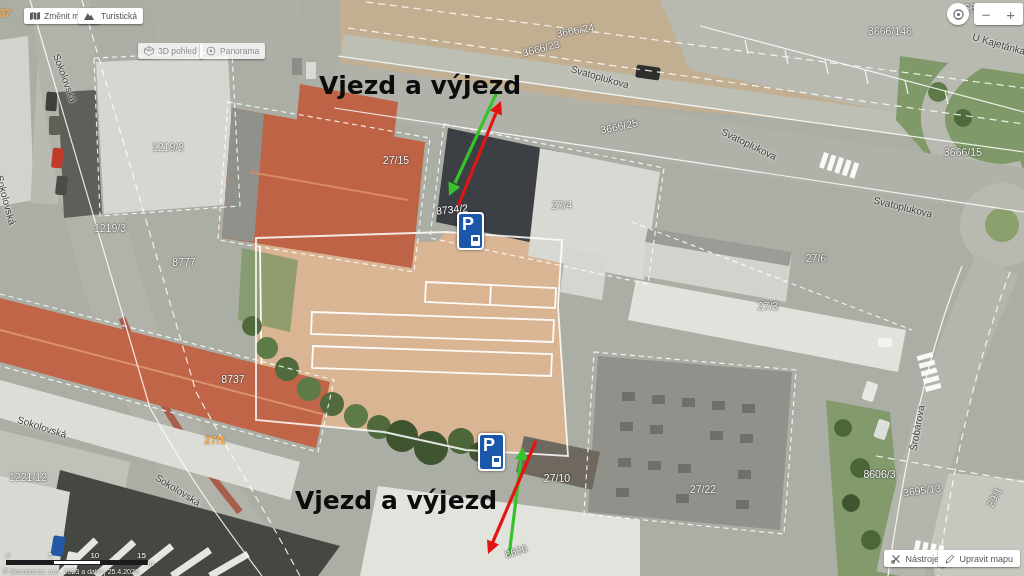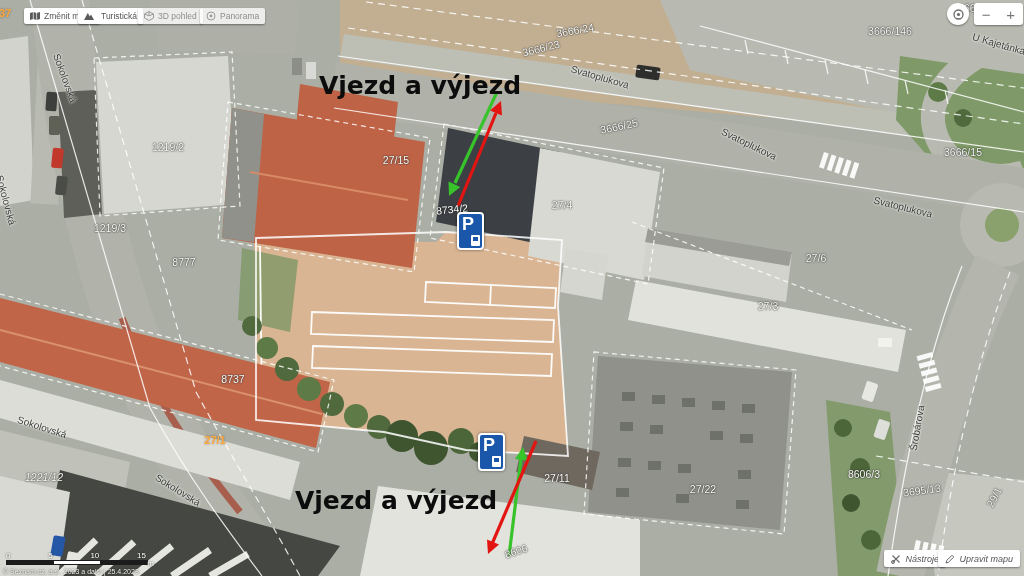--- a/index.html
+++ b/index.html
@@ -18,30 +18,30 @@
   
   .psign{position:absolute;z-index:6;width:23px;height:34px;background:#1a57aa;border:2px solid #fff;
          border-radius:4px;box-shadow:0 0 3px rgba(0,0,0,.55);}
   .psign .p{position:absolute;top:0;left:3px;color:#fff;font-weight:bold;font-size:18px;line-height:20px;}
   .psign .meter{position:absolute;right:2px;bottom:2px;width:9px;height:11px;background:#fff;border-radius:1px;}
   .psign .meter::after{content:"";position:absolute;left:2px;top:2px;width:5px;height:4px;background:#1a57aa;}
   
   .chip{position:absolute;top:8px;height:16px;z-index:10;background:#fff;border-radius:2px;
         box-shadow:0 1px 2px rgba(0,0,0,.4);display:flex;align-items:center;gap:4px;
         padding:0 6px;font-size:8.5px;color:#555;cursor:pointer;white-space:nowrap;}
-  .chip.muted{background:rgba(255,255,255,.78);color:#8d8d8d;}
+  .chip.muted{background:rgba(255,255,255,.78);color:#8d8d8d;margin-top:35px;}
   .chip svg{flex:0 0 auto;}
   .round-btn{position:absolute;z-index:10;top:3px;left:947px;width:22px;height:22px;border-radius:50%;
         background:#fff;box-shadow:0 1px 2px rgba(0,0,0,.4);display:flex;align-items:center;justify-content:center;cursor:pointer;}
   .zoom-pill{position:absolute;z-index:10;top:3px;left:974px;width:49px;height:22px;border-radius:3px;
         background:#fff;box-shadow:0 1px 2px rgba(0,0,0,.4);display:flex;}
   .zoom-pill span{flex:1;display:flex;align-items:center;justify-content:center;font-size:15px;color:#777;cursor:pointer;line-height:1;}
   .chip-br{position:absolute;z-index:10;top:550px;height:17px;background:#fff;border-radius:2px;
         box-shadow:0 1px 2px rgba(0,0,0,.4);display:flex;align-items:center;gap:4px;padding:0 7px;
-        font-size:9px;color:#555;cursor:pointer;white-space:nowrap;font-style:italic;}
+        font-size:9px;color:#555;cursor:pointer;white-space:nowrap;}
   
   #scalewrap{position:absolute;z-index:10;left:6px;bottom:11px;width:146px;}
   #scaleticks{display:flex;justify-content:space-between;width:140px;font-size:8px;color:#fff;
         text-shadow:0 0 2px rgba(0,0,0,.9);}
   #scalebar{width:140px;height:3px;display:flex;border:1px solid #1c1c1c;background:#fff;}
   #scalebar i{flex:1;} #scalebar i:nth-child(odd){background:#1c1c1c;}
   #scaleunit{position:absolute;right:-2px;bottom:-3px;font-size:8px;color:#fff;text-shadow:0 0 2px rgba(0,0,0,.9);}
   #attr{position:absolute;z-index:10;left:3px;bottom:1px;font-size:7px;color:#f0f0ec;text-shadow:0 0 2px rgba(0,0,0,.9);}
   .arrow-line{fill:none;stroke-width:3.2;}
   .g-line{stroke:var(--green,#38c32b);} .g-fill{fill:var(--green,#38c32b);}
@@ -254,26 +254,26 @@
       <span class="lbl parcel" style="left: 168px; top: 147px; transform: translate(-50%, -50%) rotate(0deg);">1219/2</span>
       <span class="lbl parcel" style="left: 110px; top: 228px; transform: translate(-50%, -50%) rotate(0deg);">1219/3</span>
       <span class="lbl parcel" style="left: 184px; top: 262px; transform: translate(-50%, -50%) rotate(0deg);">8777</span>
       <span class="lbl parcel" style="left: 233px; top: 379px; transform: translate(-50%, -50%) rotate(0deg);">8737</span>
       <span class="lbl parcel" style="left: 452px; top: 209px; transform: translate(-50%, -50%) rotate(-6deg);">8734/2</span>
       <span class="lbl parcel" style="left: 396px; top: 160px; transform: translate(-50%, -50%) rotate(0deg);">27/15</span>
       <span class="lbl parcel" style="left: 562px; top: 205px; transform: translate(-50%, -50%) rotate(0deg);">27/4</span>
       <span class="lbl parcel" style="left: 816px; top: 258px; transform: translate(-50%, -50%) rotate(0deg);">27/6</span>
       <span class="lbl parcel" style="left: 768px; top: 306px; transform: translate(-50%, -50%) rotate(0deg);">27/3</span>
       <span class="lbl parcel" style="left: 703px; top: 453px; transform: translate(-50%, -50%) rotate(0deg); margin-top: 36px;">27/22</span>
-      <span class="lbl parcel" style="left: 557px; top: 478px; transform: translate(-50%, -50%) rotate(0deg);">27/11</span>
+      <span class="lbl parcel" style="left: 557px; top: 478px; transform: translate(-50%, -50%) rotate(0deg);">27/10</span>
       <span class="lbl parcel" style="left: 922px; top: 490px; transform: translate(-50%, -50%) rotate(-8deg);">3695/13</span>
-      <span class="lbl parcel" style="left: 864px; top: 474px; transform: translate(-50%, -50%) rotate(0deg);">8606/3</span>
+      <span class="lbl parcel" style="left: 864px; top: 474px; transform: translate(-50%, -50%) rotate(0deg); padding-left: 31px;">8606/3</span>
       <span class="lbl parcel" style="left: 516px; top: 551px; transform: translate(-50%, -50%) rotate(-18deg);">8606</span>
       <span class="lbl parcel" style="left: 994px; top: 497px; transform: translate(-50%, -50%) rotate(-62deg);">29/1</span>
-      <span class="lbl parcel" style="left: 44px; top: 477px; transform: translate(-50%, -50%) rotate(0deg); font-style: italic;">1221/12</span>
+      <span class="lbl parcel" style="left: 28px; top: 477px; transform: translate(-50%, -50%) rotate(0deg);">1221/12</span>
       <span class="lbl house" style="left: 215px; top: 440px; transform: translate(-50%, -50%) rotate(0deg);">27/1</span>
       <span class="lbl house" style="left: 5px; top: 13px; transform: translate(-50%, -50%) rotate(0deg);">37</span>
       <span class="lbl street" style="left: 600px; top: 77px; transform: translate(-50%, -50%) rotate(16deg);">Svatoplukova</span>
       <span class="lbl street" style="left: 749px; top: 144px; transform: translate(-50%, -50%) rotate(26deg);">Svatoplukova</span>
       <span class="lbl street" style="left: 903px; top: 207px; transform: translate(-50%, -50%) rotate(14deg);">Svatoplukova</span>
       <span class="lbl street" style="left: 999px; top: 44px; transform: translate(-50%, -50%) rotate(16deg);">U Kajetánka</span>
       <span class="lbl street" style="left: 65px; top: 78px; transform: translate(-50%, -50%) rotate(70deg);">Sokolovská</span>
       <span class="lbl street" style="left: 6px; top: 200px; transform: translate(-50%, -50%) rotate(75deg);">Sokolovská</span>
       <span class="lbl street" style="left: 42px; top: 427px; transform: translate(-50%, -50%) rotate(18deg);">Sokolovská</span>
       <span class="lbl street" style="left: 178px; top: 490px; transform: translate(-50%, -50%) rotate(32deg);">Sokolovská</span>

